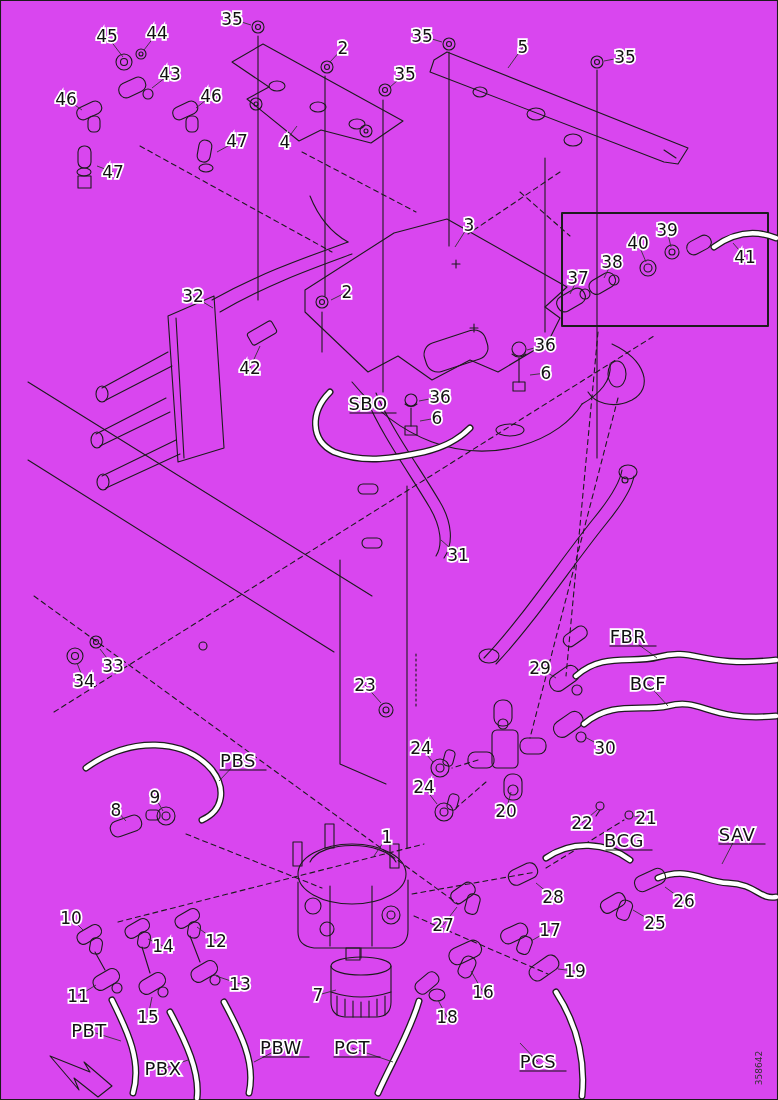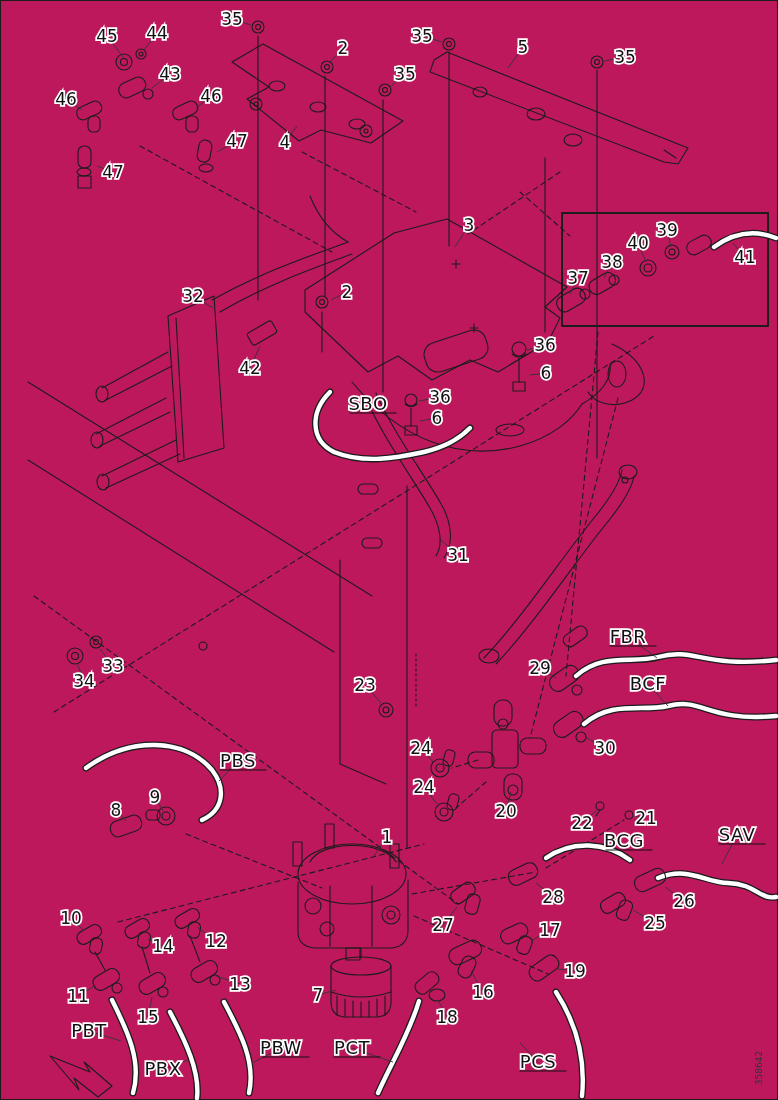--- a/index.html
+++ b/index.html
@@ -1,16 +1,16 @@
 <!DOCTYPE html>
 <html><head>
 <meta charset="utf-8">
 <style>
   html,body{margin:0;padding:0;background:#e8e8e8;}
-  .page{position:relative;width:778px;height:1100px;background:#be185d;margin:0 auto;overflow:hidden;}
+  .page{position:relative;width:778px;height:1100px;background:#d946ef;margin:0 auto;overflow:hidden;}
   svg{position:absolute;left:0;top:0;}
   .s{stroke:#1c1c1c;fill:none;stroke-width:1.1;stroke-linecap:round;stroke-linejoin:round;}
   .th{stroke-width:2;}
   .d{stroke-dasharray:5 4;}
   .d2{stroke-dasharray:2 3;}
   .hoseO{stroke-width:7;}
   .hoseI{stroke:#ffffff;stroke-width:4.4;}
   .leader{stroke:#333;stroke-width:0.9;fill:none;}
   .num,.port{font-family:"DejaVu Sans",sans-serif;fill:#111;paint-order:stroke;stroke:#fff;stroke-width:3.5px;text-anchor:middle;}
   .num{font-size:17px;}

